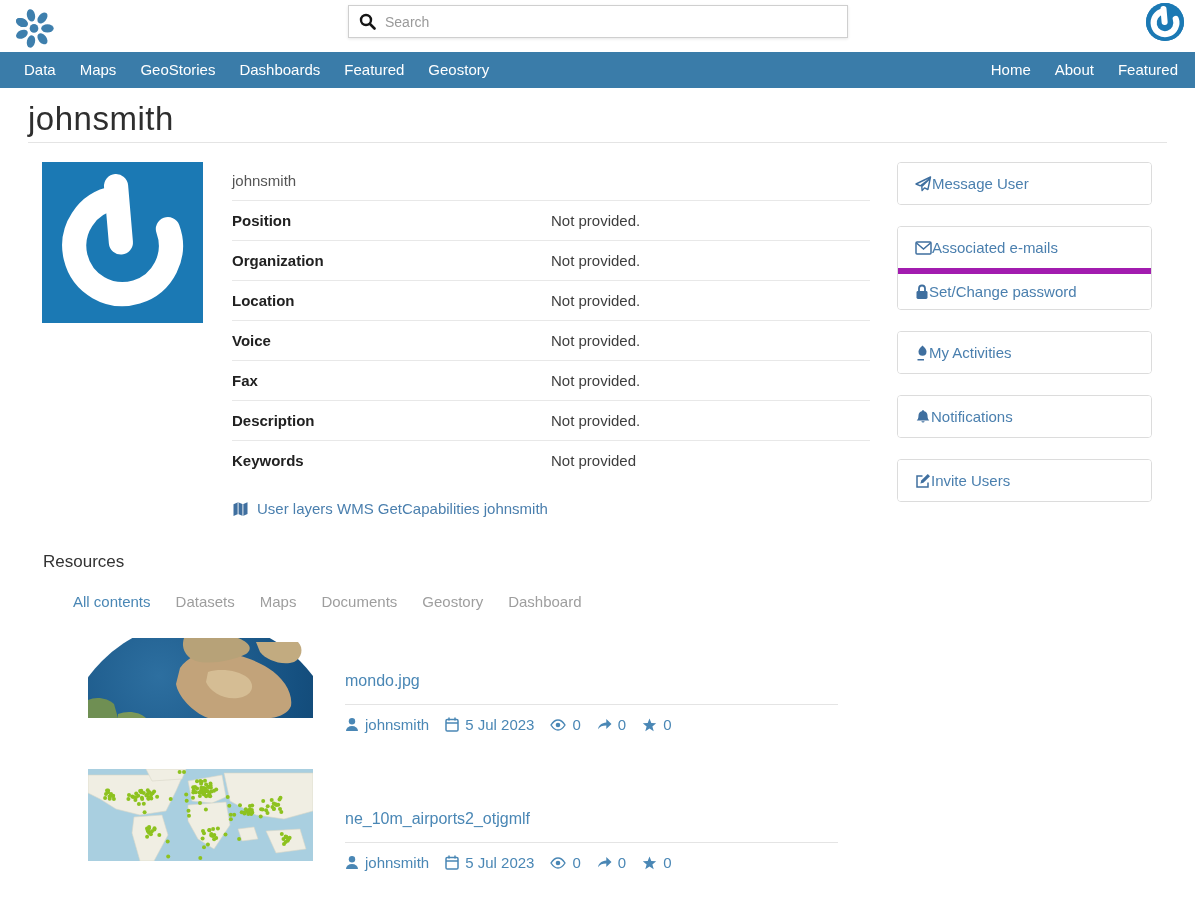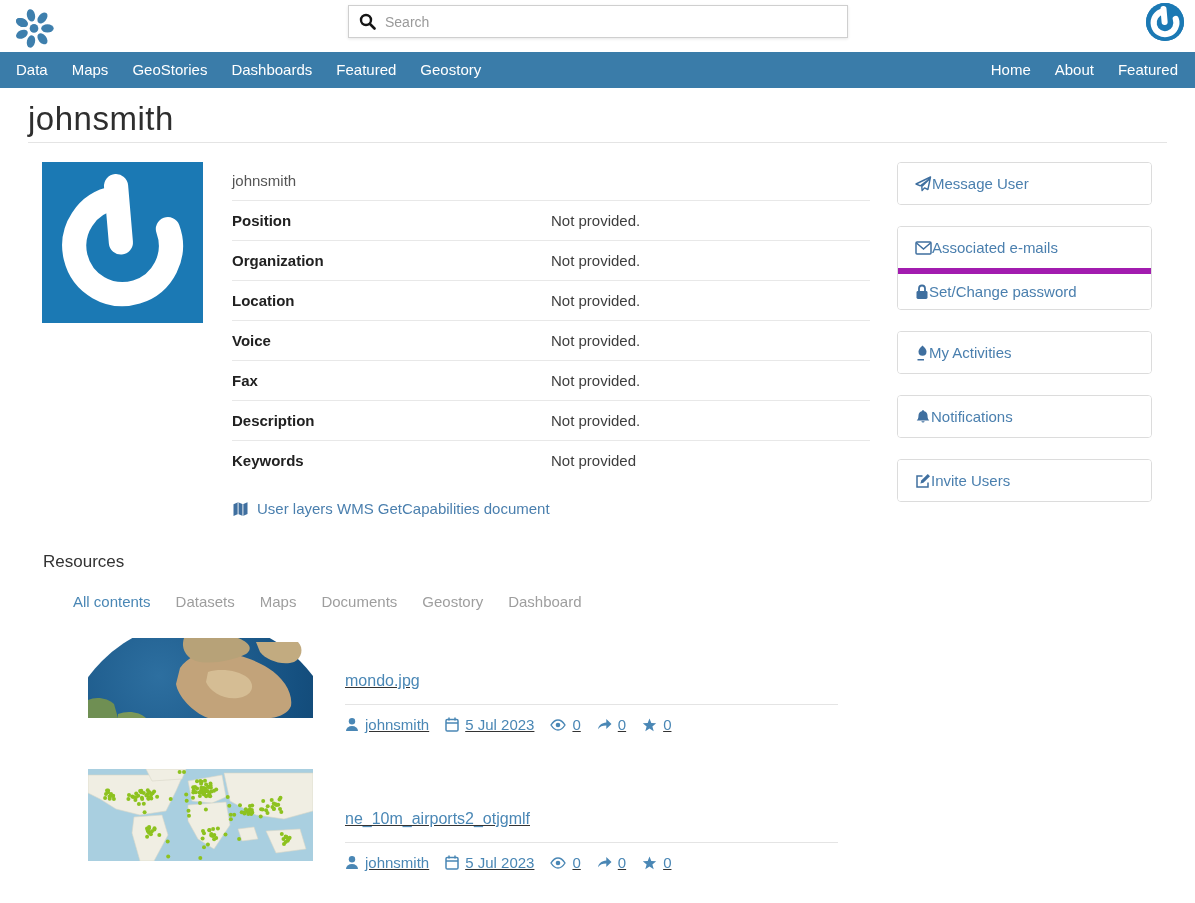--- a/index.html
+++ b/index.html
@@ -16,21 +16,21 @@
   .search-box input { border:none; outline:none; flex:1; margin-left:9px;
     font-size:14px; color:#333; font-family:"Liberation Sans",sans-serif; }
   .search-box input::placeholder { color:#9a9a9a; }
   .user-avatar-sm { position:absolute; right:11px; top:3px; width:38px; height:38px;
     border-radius:50%; background:#1b79b4; overflow:hidden; cursor:pointer; }
 
   
   .navbar { height:36px; background:#3a7ca9; display:flex; align-items:center;
     font-size:15px; }
   .navbar ul { list-style:none; display:flex; }
-  .nav-left { padding-left:4px; }
+  .nav-left { padding-left:12px; }
   .nav-right { margin-left:auto; padding-right:5px; }
   .navbar a { color:#fff; text-decoration:none; padding:0 12px; display:block;
     line-height:36px; cursor:pointer; }
 
   
   .container { padding:0 28px; }
   h1.page-title { margin-top:12px; font-size:33px; font-weight:400; color:#2e2e2e;
     letter-spacing:.5px; }
   hr.title-rule { border:none; border-top:1px solid #e4e4e4; margin-top:4px; }
 
@@ -57,21 +57,21 @@
   .side .btn svg { flex:0 0 auto; }
 
   
   .resources { margin-top:29px; }
   .res-heading { font-size:17px; color:#333; margin-left:15px; }
   .res-tabs { display:flex; gap:25px; margin-left:45px; margin-top:21px;
     font-size:15px; }
   .res-tabs .tab { color:#9e9e9e; cursor:pointer; }
   .res-tabs .tab.active { color:#4a87b5; }
 
-  .res-item { display:flex; align-items:flex-start;text-decoration:underline; }
+  .res-item { display:flex; align-items:flex-start; }
   .res-item.first { margin-top:28px; }
   .res-item.second { margin-top:36px; }
   .thumb { margin-left:60px; width:225px; flex:0 0 auto; overflow:hidden;
     cursor:pointer; }
   .thumb.globe { height:80px; }
   .thumb.map { height:92px; }
   .res-content { margin-left:32px; width:493px; }
   .res-item.first .res-content { padding-top:34px; }
   .res-item.second .res-content { padding-top:41px; }
   .res-title { color:#4a87b5; font-size:16px; cursor:pointer; }
@@ -200,21 +200,21 @@
       <div class="prow">
         <div class="plabel">Keywords</div>
         <div class="pvalue">Not provided</div>
       </div>
 
       <a class="wms-link">
         <svg width="17" height="16" viewBox="0 0 16 16">
           <path fill="#3f6f9f" d="M1 3.2 5.6 1.2 10.4 3.2 15 1.2 V13 L10.4 15 5.6 13 1 15 Z"></path>
           <path stroke="#fff" stroke-width="0.9" fill="none" d="M5.6 1.2 V13 M10.4 3.2 V15"></path>
         </svg>
-        <span>User layers WMS GetCapabilities document</span>
+        <span>User layers WMS GetCapabilities johnsmith</span>
       </a>
     </div>
 
     <div class="side">
       <div class="card">
         <div class="btn">
           <svg width="17" height="16" viewBox="0 0 17 16">
             <path fill="none" stroke="#3f6f9f" stroke-width="1.4" stroke-linejoin="round" d="M15.5 1 1 8l4.4 1.8L14 3.4 6.8 10.6l.3 4 2.4-2.7 3.4 1.6z"></path>
           </svg>
           <span>Message User</span>

